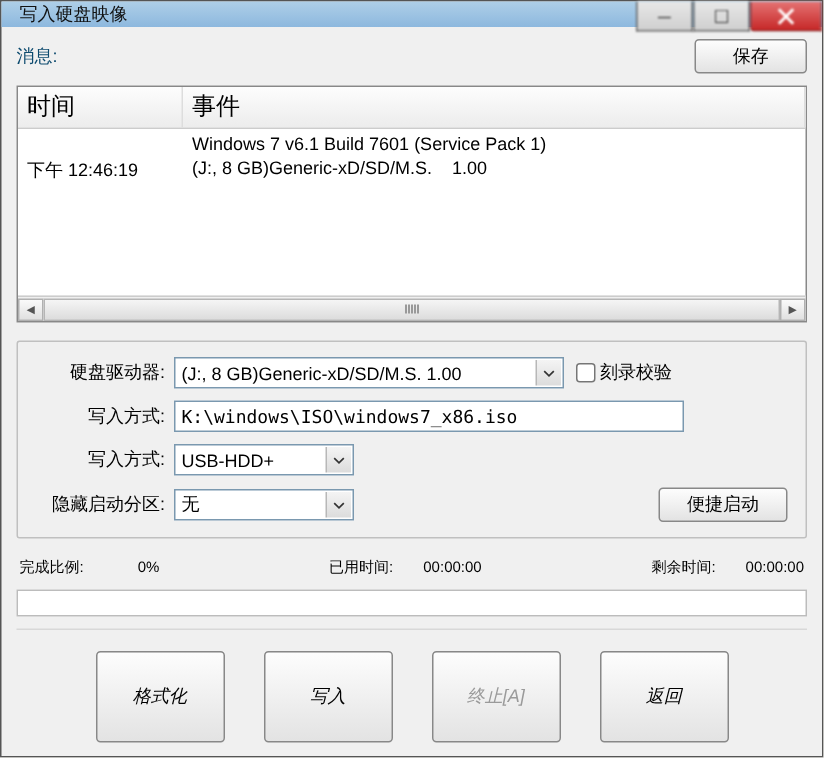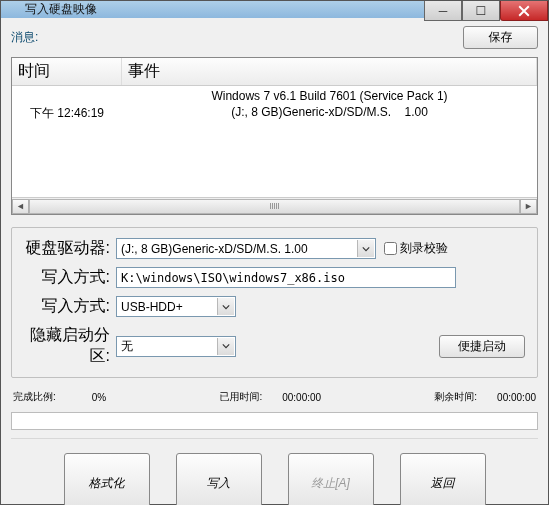--- a/index.html
+++ b/index.html
@@ -1,47 +1,47 @@
 <!DOCTYPE html>
 <html><head>
 <meta charset="utf-8">
 <style>
 * { box-sizing: border-box; margin: 0; padding: 0; font-family: "Microsoft YaHei", "SimSun", Arial, sans-serif; }
 body { background: #d4d0c8; width: 549px; height: 505px; overflow: hidden; }
 .window { width: 549px; height: 505px; border: 1px solid #555; background: #f0f0f0; display: flex; flex-direction: column; }
 .titlebar { height: 28px; background: linear-gradient(to bottom, #aecfe8, #8db8de); display: flex; align-items: center; position: relative; }
-.titlebar-text { color: #111; font-size: 12px; padding-left: 24px; filter: blur(0.3px); }
+.titlebar-text { color: #111; font-size: 12px; padding-left: 12px; filter: blur(0.3px); }
 .titlebar-buttons { position: absolute; right: 0; top: 0; display: flex; }
 .tbtn { width: 38px; height: 20px; border: 1px solid #666; border-top: none; display: flex; align-items: center; justify-content: center; font-size: 12px; color: #333; background: linear-gradient(#e8e8e8,#cfcfcf); filter: blur(0.6px); }
 .tbtn.close { width: 48px; background: linear-gradient(#e57373,#c62828); color: #fff; border-color: #8b1f1f; border-top-right-radius: 0; border-bottom-left-radius: 3px; }
 .tbtn.close svg { width: 12px; height: 12px; }
 .content { flex: 1; padding: 8px 10px 10px 10px; display: flex; flex-direction: column; gap: 4px; }
 .row { display: flex; align-items: center; }
 .row-top { justify-content: space-between; margin-bottom: 4px; }
 .label-msg { font-size: 12px; color: #0c4a6e; }
 .btn { font-size: 12px; padding: 2px 0; border: 1px solid #888; background: linear-gradient(#fdfdfd,#e3e3e3); border-radius: 3px; cursor: pointer; min-width: 75px; text-align:center; }
 .btn-disabled { color: #9a9a9a; }
 .log-table { border: 1px solid #888; background: #fff; display: flex; flex-direction: column; height: 158px; }
 .log-head { display: flex; background: linear-gradient(#fdfdfd,#ececec); border-bottom: 1px solid #ccc; }
 .log-head div { font-size: 16px; padding: 3px 6px; border-right: 1px solid #ddd; }
 .col-time { width: 110px; }
 .col-event { flex: 1; }
 .log-body { flex: 1; overflow: hidden; font-family: "NSimSun","SimSun",monospace; font-size: 12px; padding: 2px 0; }
-.log-row { display: flex; text-align: center; }
+.log-row { display: flex; }
 .log-row .col-time { padding: 1px 6px; }
 .log-row .col-event { padding: 1px 6px; white-space: pre; }
 .hscroll { height: 17px; background: #efefef; border-top: 1px solid #ccc; display: flex; align-items: center; position: relative; }
 .hscroll .arrow { width: 17px; height: 15px; border: 1px solid #b0b0b0; background: linear-gradient(#fafafa,#e0e0e0); display:flex; align-items:center; justify-content:center; font-size:9px; color:#555;}
 .hscroll .track { flex:1; height:15px; background:#f1f1f1; position:relative; }
 .hscroll .thumb { position:absolute; left:0; top:0; height:15px; width:100%; background:linear-gradient(#f5f5f5,#dcdcdc); border:1px solid #b5b5b5; display:flex; align-items:center; justify-content:center;}
 .hscroll .grip { width:10px; height:6px; background: repeating-linear-gradient(to right,#999 0 1px, transparent 1px 2px); }
 .fieldset { border: 1px solid #c0c0c0; border-radius: 2px; margin-top: 8px; padding: 10px 12px 10px 12px; }
 .form-row { display: flex; align-items: center; margin-bottom: 8px; }
 .form-row.last { margin-bottom: 0; }
-.form-lbl { width: 92px; text-align: right; font-size: 16px; color: #000; padding-right: 6px; }
+.form-lbl { width: 92px; text-align: right; font-size: 12px; color: #000; padding-right: 6px; }
 .combo, .txt { font-size: 12px; border: 1px solid #7a98af; background: #fff; height: 21px; padding: 1px 4px; font-family: "NSimSun","SimSun",monospace; }
 .combo { display: inline-flex; align-items: center; position: relative; }
 .combo .caret { position:absolute; right:1px; top:1px; bottom:1px; width:17px; background:linear-gradient(#f4f4f4,#dcdcdc); border-left:1px solid #b8b8b8; display:flex; align-items:center; justify-content:center; }
 .combo .caret svg{width:8px;height:8px;}
 .checkbox { display: inline-flex; align-items: center; font-size: 12px; margin-left: 8px; }
 .checkbox input { margin-right: 3px; width:13px; height:13px; }
 .txt { width: 340px; font-family: "NSimSun","SimSun",monospace; }
 .divider { height: 1px; background: #d8d8d8; margin: 4px 0; }
 .status-row { display: flex; align-items: center; font-size: 10px; padding: 0 2px; }
 .status-row .gap { flex: 1; }

